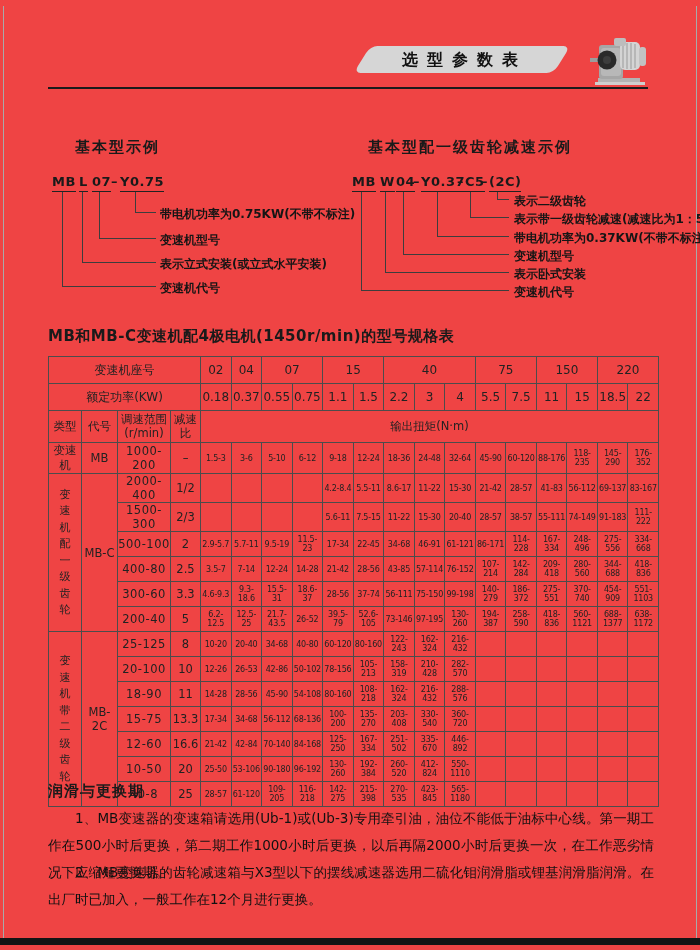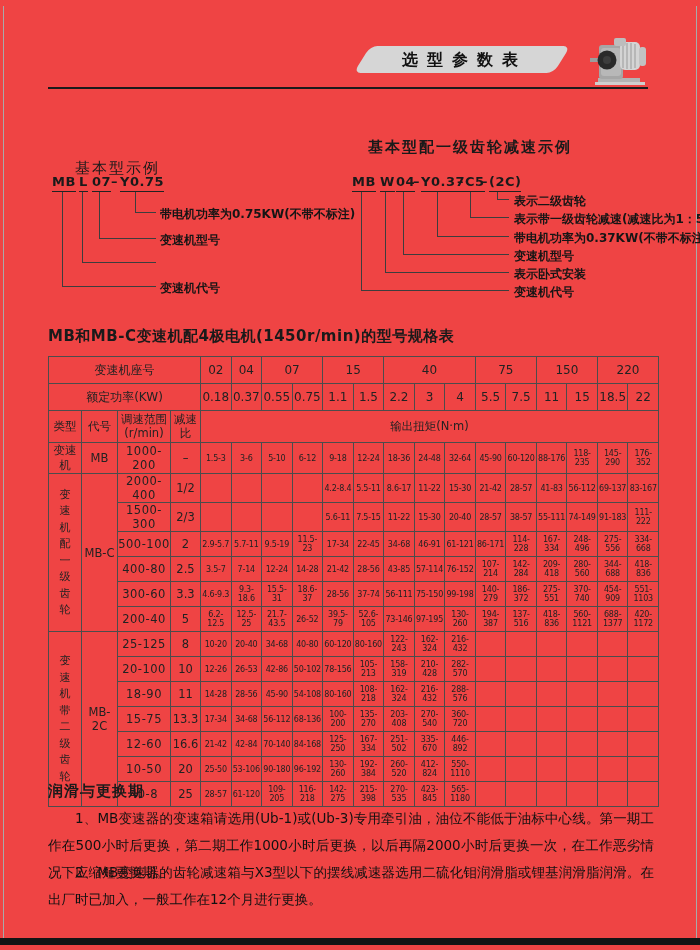--- a/index.html
+++ b/index.html
@@ -14,21 +14,21 @@
   
   .badge { position:absolute; left:362px; top:46px; width:200px; height:27px;
            background:#d6d6d6; border-radius:7px; transform:skewX(-32deg); }
   .badge-text { position:absolute; left:372px; top:50px; width:185px; text-align:center;
                 font-size:16px; font-weight:bold; letter-spacing:9px; color:#111; }
   .motor { position:absolute; left:588px; top:32px; }
   .header-rule { position:absolute; left:48px; top:87px; width:600px; height:2px; background:#1b1b1b; }
 
   
   .sec-title { position:absolute; left:48px; top:104px; font-size:19px; font-weight:bold; letter-spacing:1px; }
-  .sub-left  { position:absolute; left:75px;  top:138px; font-size:15px; font-weight:normal; letter-spacing:2px;margin-top:21px; }
+  .sub-left  { position:absolute; left:75px;  top:138px; font-size:15px; font-weight:bold; letter-spacing:2px; }
   .sub-right { position:absolute; left:368px; top:138px; font-size:15px; font-weight:bold; letter-spacing:2px; }
 
   
   .cp { position:absolute; top:174px; font-size:13px; font-weight:bold; letter-spacing:0.5px; }
   .cp.u { border-bottom:1.5px solid #222; padding-bottom:2px; }
   .conn { position:absolute; border-left:1px solid #3d3d3d; border-bottom:1px solid #3d3d3d; }
   .dlabel { position:absolute; font-size:12px; font-weight:bold; white-space:nowrap; color:#151515; }
 
   
   .tbl-title { position:absolute; left:48px; top:327px; font-size:15px; font-weight:bold; letter-spacing:0.5px; }
@@ -91,20 +91,21 @@
   <span class="cp" style="left:111px">–</span>
   <span class="cp u" style="left:120px">Y0.75</span>
 
   <div class="conn" style="left:135px;top:192px;width:21px;height:21px"></div>
   <div class="conn" style="left:99px;top:192px;width:57px;height:47px"></div>
   <div class="conn" style="left:82px;top:192px;width:74px;height:71px"></div>
   <div class="conn" style="left:62px;top:192px;width:94px;height:95px"></div>
 
   <div class="dlabel" style="left:160px;top:206px">带电机功率为0.75KW(不带不标注)</div>
   <div class="dlabel" style="left:160px;top:232px">变速机型号</div>
+  <div class="dlabel" style="left:160px;top:256px">表示立式安装(或立式水平安装)</div>
   <div class="dlabel" style="left:160px;top:280px">变速机代号</div>
 
   <span class="cp u" style="left:352px">MB</span>
   <span class="cp u" style="left:380px">W</span>
   <span class="cp u" style="left:396px">04</span>
   <span class="cp" style="left:413px">–</span>
   <span class="cp u" style="left:421px">Y0.37</span>
   <span class="cp" style="left:457px">–</span>
   <span class="cp u" style="left:465px">C5</span>
   <span class="cp" style="left:481px">–</span>
@@ -302,25 +303,25 @@
           <td class="val">6.2-12.5</td>
           <td class="val">12.5-25</td>
           <td class="val">21.7-43.5</td>
           <td class="val">26-52</td>
           <td class="val">39.5-79</td>
           <td class="val">52.6-105</td>
           <td class="val">73-146</td>
           <td class="val">97-195</td>
           <td class="val">130-260</td>
           <td class="val">194-387</td>
-          <td class="val">137-516</td>
+          <td class="val">258-590</td>
           <td class="val">418-836</td>
           <td class="val">560-1121</td>
           <td class="val">688-1377</td>
-          <td class="val">420-1172</td>
+          <td class="val">638-1172</td>
         </tr>
         <tr class="dr">
           <td rowspan="7" class="vtext">变
 速
 机
 带
 二
 级
 齿
 轮</td>
@@ -384,21 +385,21 @@
         <tr class="dr">
           <td class="range">15-75</td>
           <td class="ratio">13.3</td>
           <td class="val">17-34</td>
           <td class="val">34-68</td>
           <td class="val">56-112</td>
           <td class="val">68-136</td>
           <td class="val">100-200</td>
           <td class="val">135-270</td>
           <td class="val">203-408</td>
-          <td class="val">270-540</td>
+          <td class="val">330-540</td>
           <td class="val">360-720</td>
           <td class="val"></td>
           <td class="val"></td>
           <td class="val"></td>
           <td class="val"></td>
           <td class="val"></td>
           <td class="val"></td>
         </tr>
         <tr class="dr">
           <td class="range">12-60</td>

